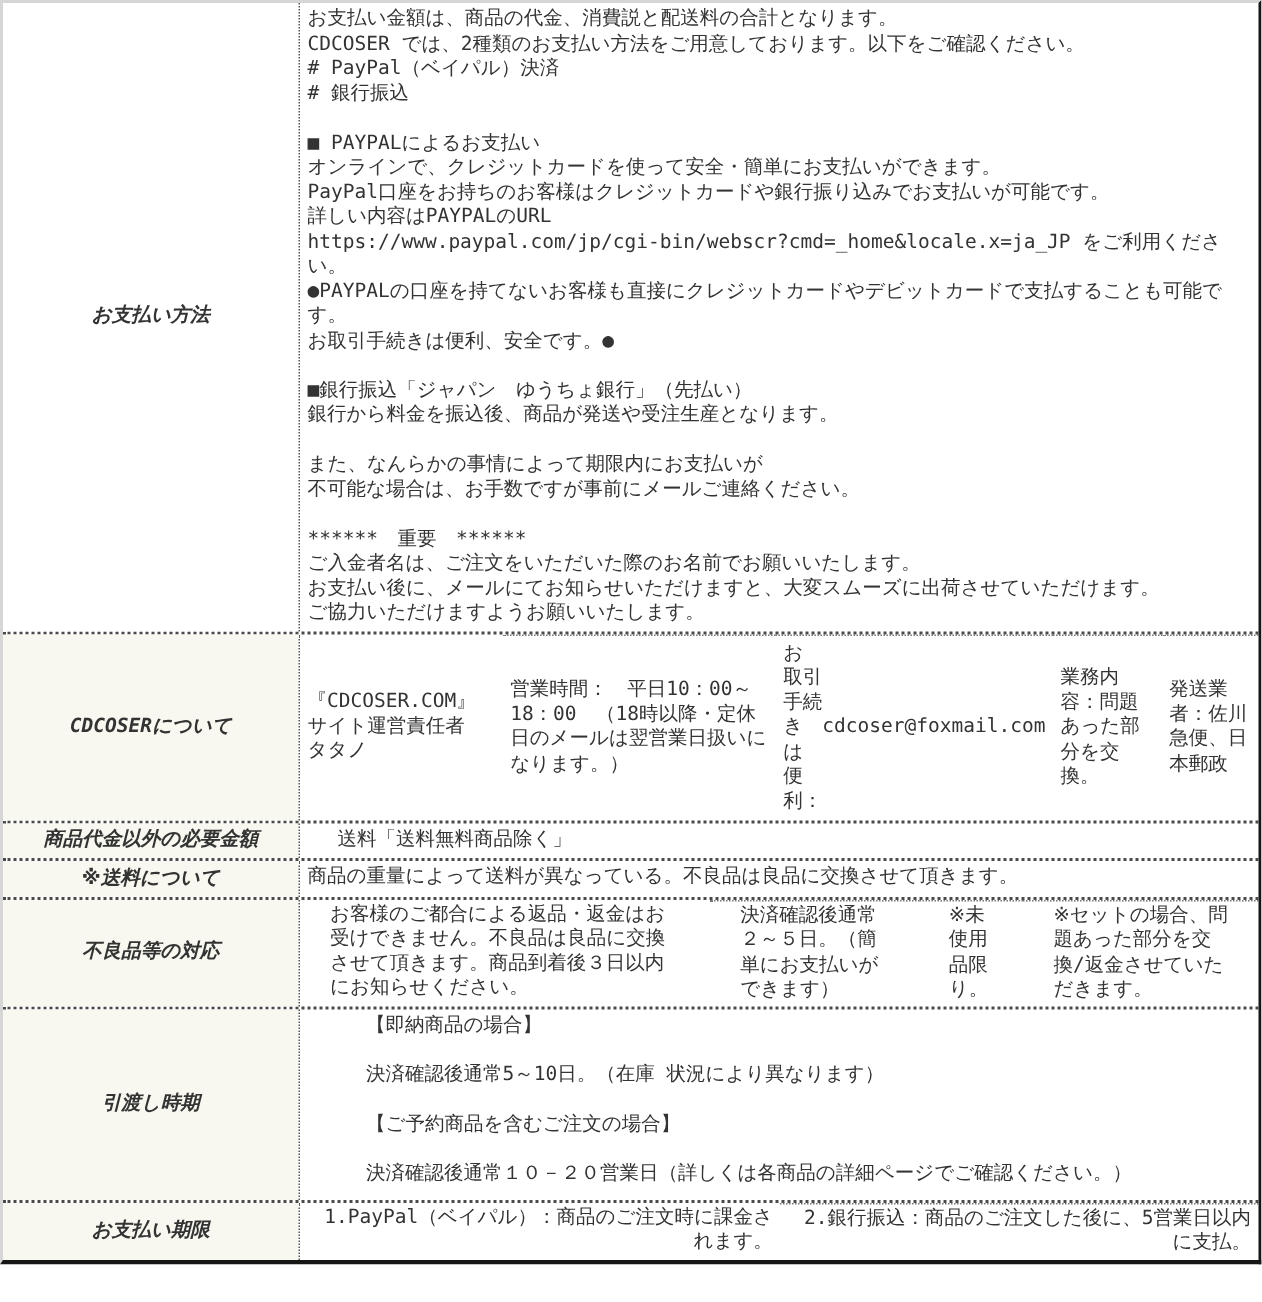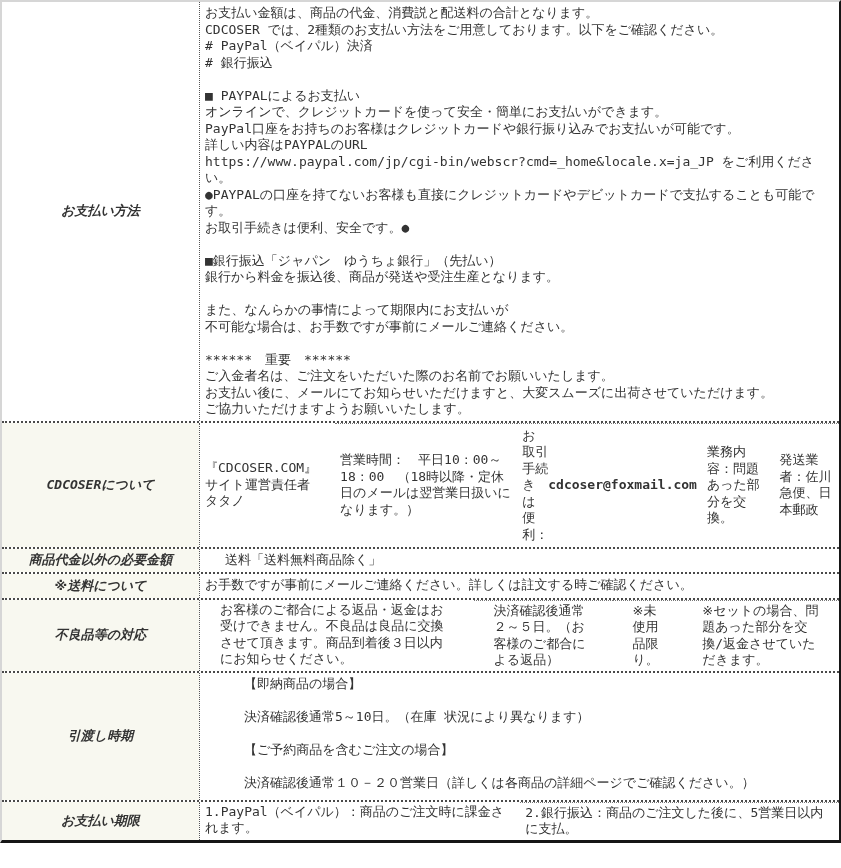--- a/index.html
+++ b/index.html
@@ -66,23 +66,23 @@
   }
   .sub + .sub {
     border-top: 1px dotted #777777;
   }
   .row-1 .text-block { min-height: 392px; }
   .row-2 .sub { min-height: 17px; display: flex; align-items: center; }
   .row-3 .text-block { min-height: 15px; margin-left: 20px; }
   .row-4 .text-block { min-height: 18px; display: flex; align-items: center; }
   .row-5 .sub { padding: 2px 20px; }
   .row-6 .text-block { min-height: 121px; padding-left: 44px; }
-  .row-7 .sub { padding: 2px 5px; min-height: 15px; }
+  .row-7 .sub { padding: 2px 5px; min-height: 15px; text-align: right; }
   .email {
-    font-weight: bold;
+    font-weight: normal;
     text-align: right;
   }
   .sub-wrap {
     display: flex;
     flex-direction: row;
     flex: 1;
     justify-content: center;
   }
 </style>
 </head>
@@ -137,30 +137,30 @@
   <div class="row row-3">
     <div class="label-cell">商品代金以外の必要金額</div>
     <div class="content-cell">
       <div class="text-block">送料「送料無料商品除く」</div>
     </div>
   </div>
 
   <div class="row row-4">
     <div class="label-cell">※送料について</div>
     <div class="content-cell">
-      <div class="text-block">お手数ですが事前にメールご連絡ください。詳しくは註文する時ご確認ください。</div>
+      <div class="text-block">商品の重量によって送料が異なっている。不良品は良品に交換させて頂きます。</div>
     </div>
   </div>
 
   <div class="row row-5">
     <div class="label-cell">不良品等の対応</div>
     <div class="content-cell">
       <div class="sub-wrap">
         <div class="sub">お客様のご都合による返品・返金はお受けできません。不良品は良品に交換させて頂きます。商品到着後３日以内にお知らせください。</div>
-        <div class="sub">決済確認後通常２～５日。（お客様のご都合による返品）</div>
+        <div class="sub">決済確認後通常２～５日。（簡単にお支払いができます）</div>
         <div class="sub">※未使用品限り。</div>
         <div class="sub">※セットの場合、問題あった部分を交換/返金させていただきます。</div>
       </div>
     </div>
   </div>
 
   <div class="row row-6">
     <div class="label-cell">引渡し時期</div>
     <div class="content-cell">
       <div class="text-block">【即納商品の場合】

